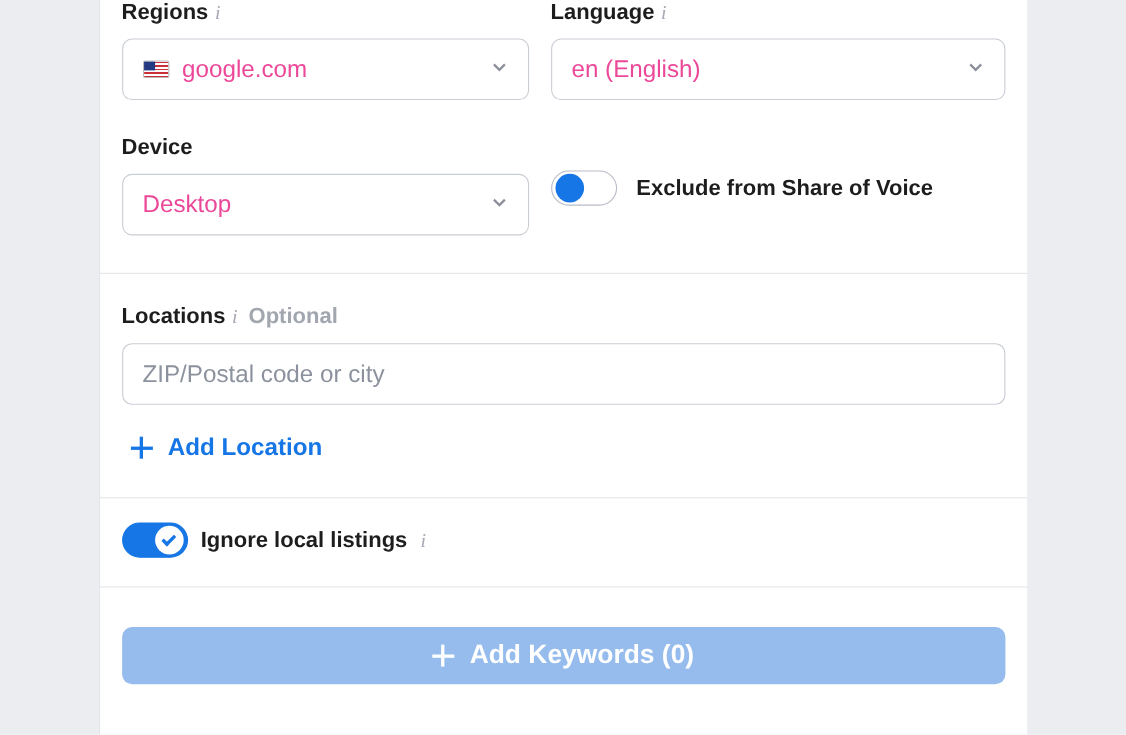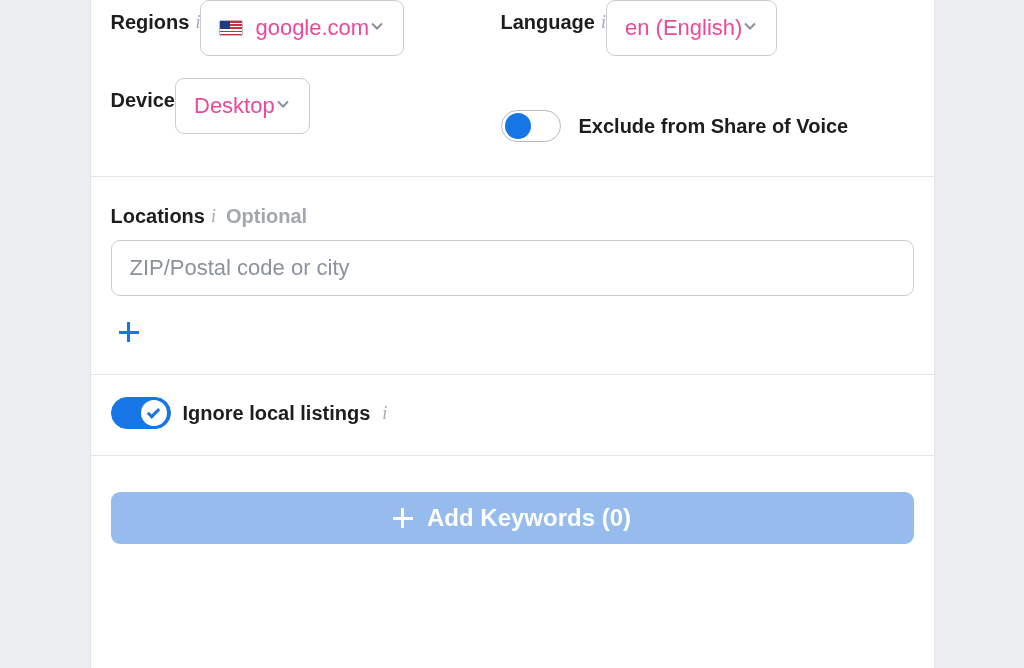--- a/index.html
+++ b/index.html
@@ -14,21 +14,21 @@
   .card {
     background:#ffffff;
     width:845px;
     min-height:668px;
     border-left:1px solid #e3e5ea;
     border-right:1px solid #e3e5ea;
     position:relative;
   }
   .section-top { padding:0 20px 34px 20px; }
   .row { display:flex; gap:20px; }
-  .field { display:flex; flex-direction:row; flex:1; }
+  .field { display:flex; flex-direction:column; flex:1; }
   .field.narrow { flex:0 0 370px; }
   .label-line { display:flex; align-items:center; gap:6px; margin-top:0; margin-bottom:12px; }
   .field-label { font-size:20px; font-weight:700; color:#1d1d1d; }
   .info-i { font-family: "Times New Roman", serif; font-style:italic; font-size:18px; color:#a6a9b3; }
   .optional { font-size:20px; font-weight:700; color:#a2a6af; margin-left:4px; }
   .select {
     height:56px;
     border:1px solid #c9cdd4;
     border-radius:9px;
     background:#fff;
@@ -85,21 +85,21 @@
   .plus::after  { top:0; left:8.5px; height:20px; width:3px; }
   .section-ignore { padding:22px 20px 26px 20px; display:flex; align-items:center; gap:12px; }
   .section-btn { padding:16px 20px 24px 20px; }
   .big-btn {
     width:100%; height:52px; border-radius:9px;
     background:#95bced; color:#fff; font-size:24px; font-weight:700;
     display:flex; align-items:center; justify-content:center; gap:14px;
     cursor:pointer; border:none;margin-top:20px;
   }
   .big-btn .plus::before, .big-btn .plus::after { background:#fff; }
-  .row2 { display:flex; align-items:flex-start; gap:20px; margin-top:22px; }
+  .row2 { display:flex; align-items:flex-start; gap:20px; margin-top:32px; }
 </style>
 </head>
 <body>
 
 <div class="card">
 
   <div class="section-top">
     <div class="row">
       <div class="field narrow">
         <div class="label-line">
@@ -167,20 +167,21 @@
 
   <div class="section-mid">
     <div class="label-line">
       <span class="field-label">Locations</span>
       <span class="info-i">i</span>
       <span class="optional">Optional</span>
     </div>
     <input class="text-input" type="text" placeholder="ZIP/Postal code or city" style="">
     <div class="add-link">
       <span class="plus"></span>
+      <span>Add Location</span>
     </div>
   </div>
 
   <div class="sep"></div>
 
   <div class="section-ignore">
     <div class="toggle on">
       <div class="knob">
           <span class="check"></span>
         </div>

